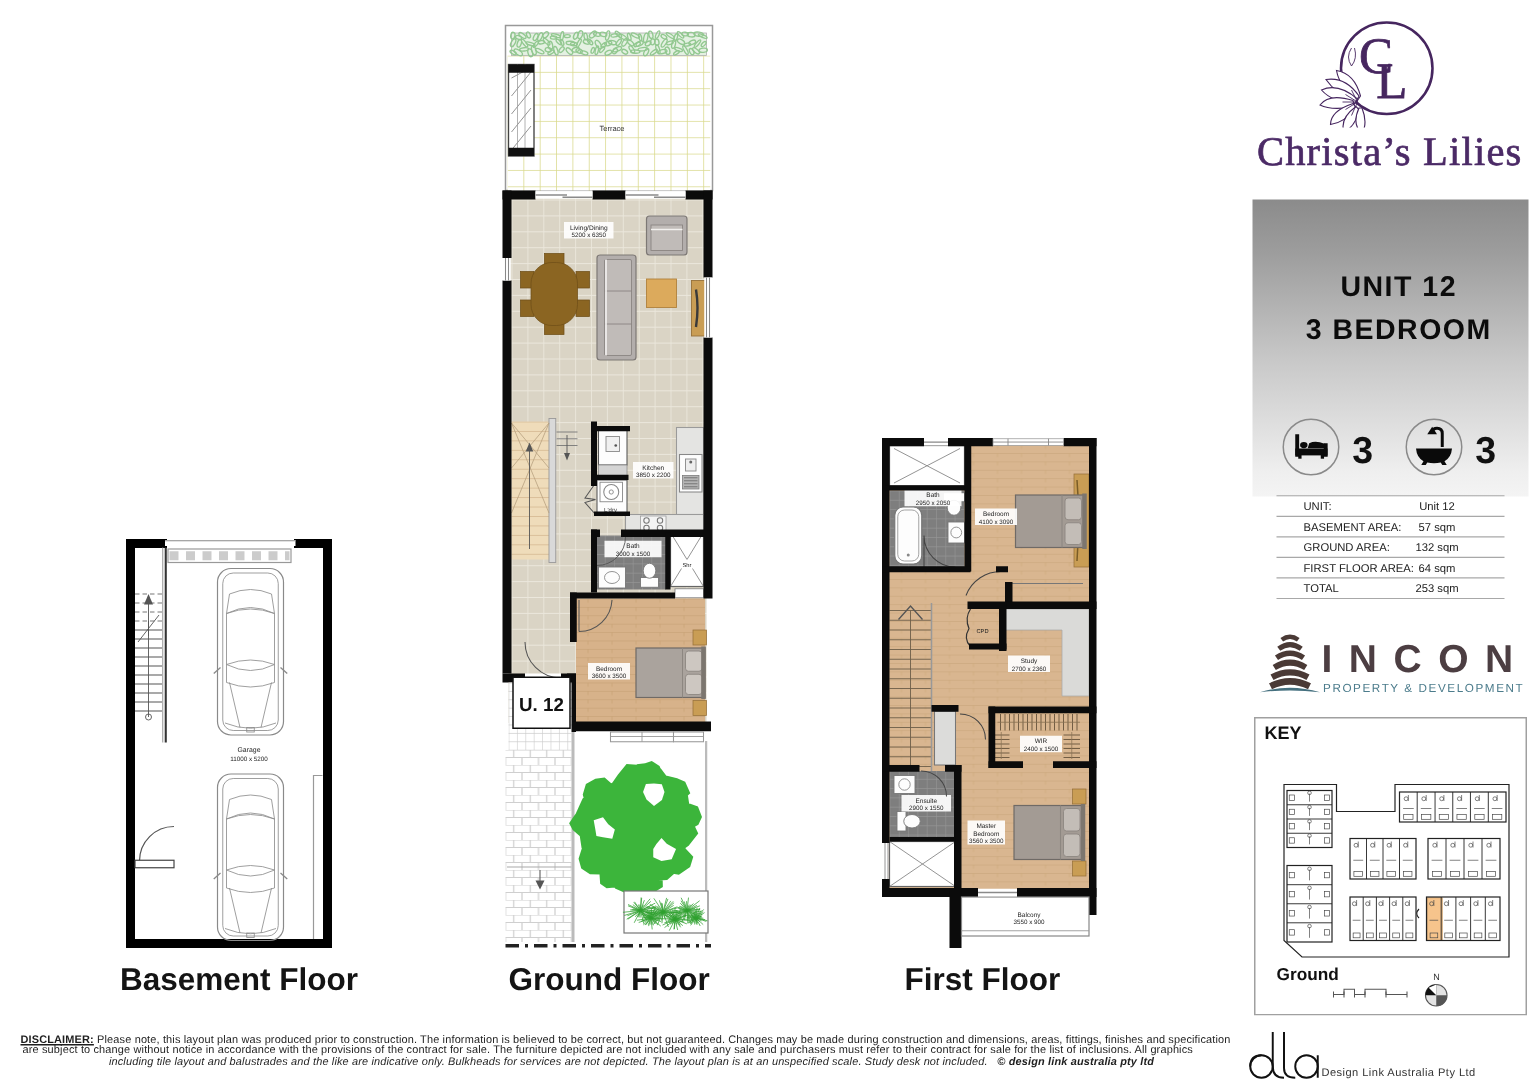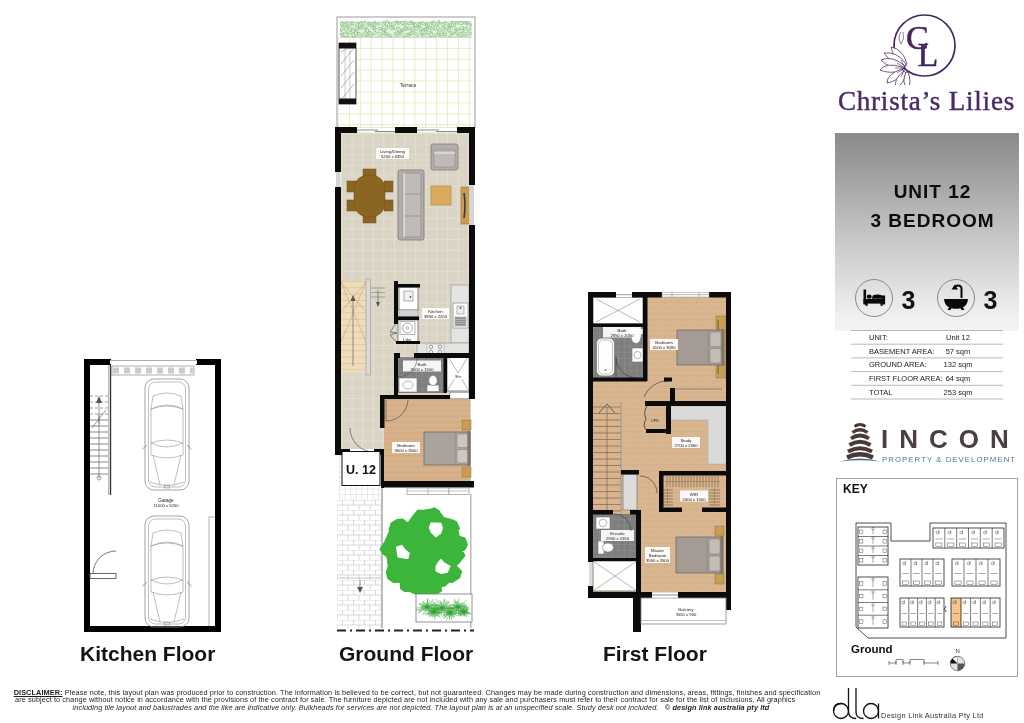--- a/index.html
+++ b/index.html
@@ -967,21 +967,21 @@
 <rect x="652" y="592.5" width="26" height="5" fill="#fff"></rect>
 <path d="M652 595 H678" stroke="#8a8a8a" stroke-width="1"></path>
 <rect x="668" y="606" width="36" height="11" fill="#fff" opacity="0.92"></rect>
 <g font-family="Liberation Sans, sans-serif" text-anchor="middle">
 <text x="686" y="611" font-size="4.3" fill="#222">Balcony</text>
 <text x="686" y="616.3" font-size="4.2" fill="#222">3550 x 900</text>
 </g>
 </g>
 </svg>
 
-<div class="cap" style="left:80px;top:642px;">Kitchen Floor</div>
+<div class="cap" style="left:80px;top:642px;">Basement Floor</div>
 
 <div class="cap" style="left:339px;top:642px;">Ground Floor</div>
 
 <div class="cap" style="left:603px;top:642px;text-align:right;">First Floor</div>
 
 <svg class="abs" style="left:860px;top:10px;width:130px;height:75px" viewBox="0 0 130 75">
 
 <circle cx="64.5" cy="35.5" r="30.5" fill="none" stroke="#46265f" stroke-width="1.7"></circle>
 
 <g fill="#ffffff" stroke="#46265f" stroke-width="0.75">

